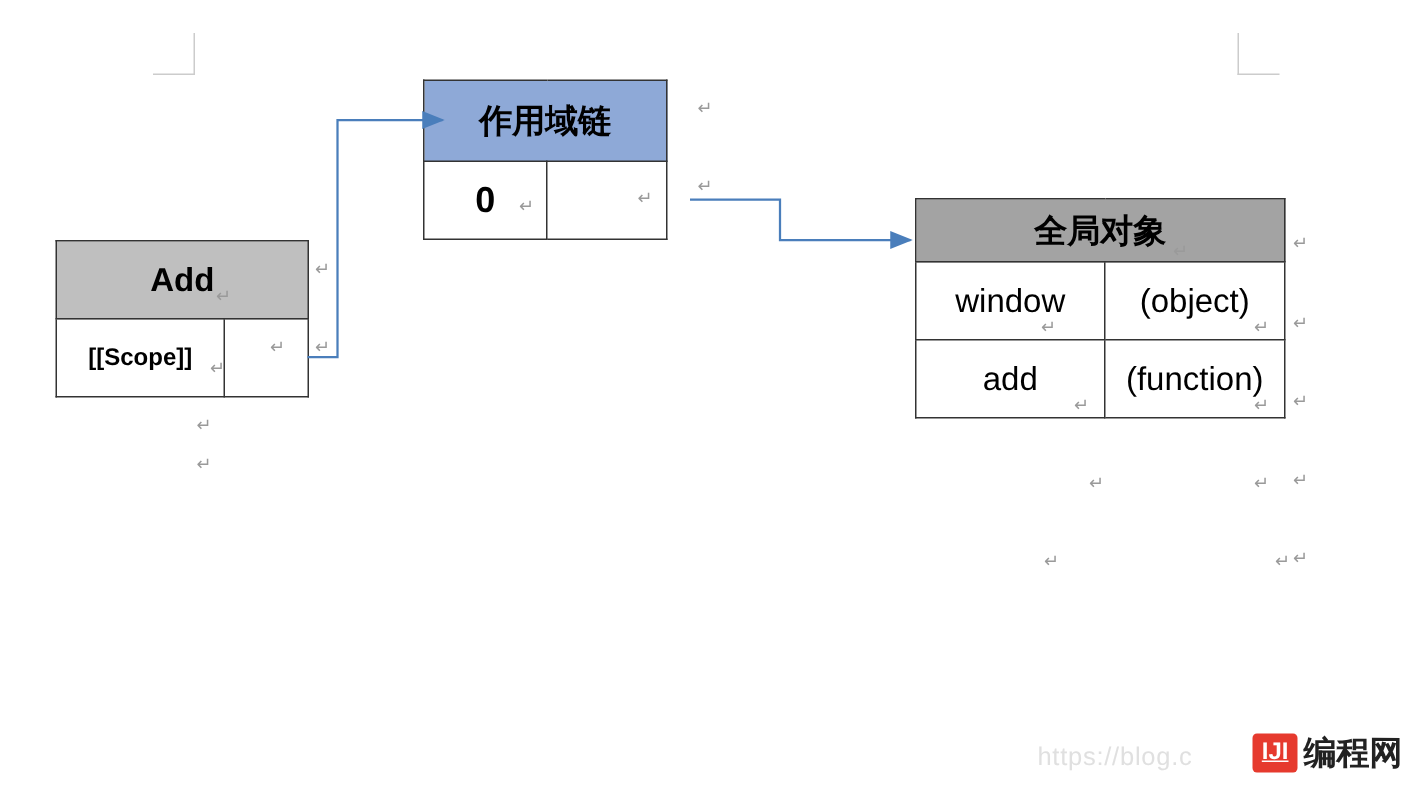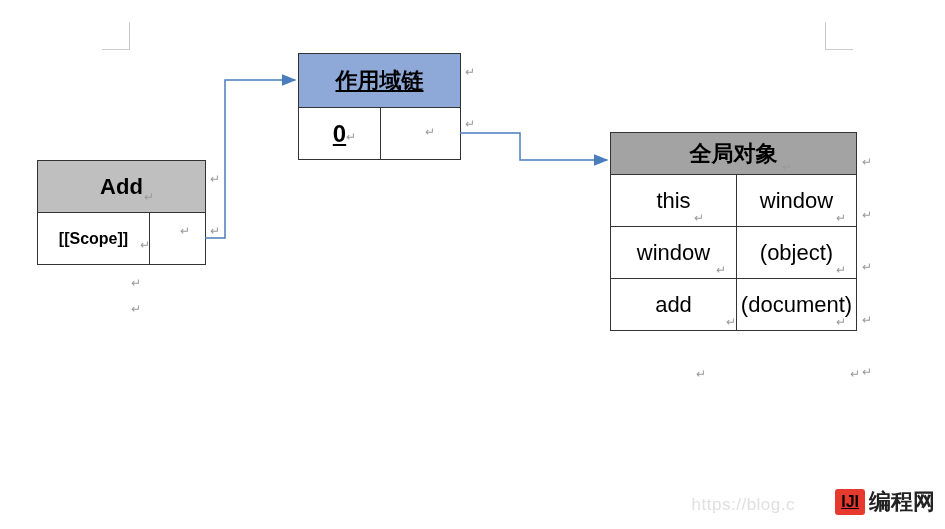--- a/index.html
+++ b/index.html
@@ -43,21 +43,21 @@
       background: #bfbfbf;
       font-weight: bold;
       font-size: 22px;
       width: 168px;
       height: 52px;
     }
     .add-box td { height: 52px; font-size: 16px; }
     .add-box .c1 { width: 112px; font-weight: bold;}
     .add-box .c2 { width: 56px; }
     
-    .scope-box { top: 53px; left: 298px; text-decoration: underline; }
+    .scope-box { top: 53px; left: 282px; }
     .scope-box th {
       background: #8ea9d7;
       font-weight: bold;
       font-size: 22px;
       width: 162px;
       height: 54px;
     }
     .scope-box td { height: 52px; }
     .scope-box .c1 { width: 82px; font-size: 24px; font-weight: bold;}
     .scope-box .c2 { width: 80px; }
@@ -84,21 +84,21 @@
     .footer-logo {
       position: absolute;
       bottom: 12px;
       right: 10px;
       display: flex;
       align-items: center;
       gap: 4px;
     }
     .footer-logo .badge {
       background: #e63a2e;
-      color: #000000;
+      color: #ffffff;
       font-weight: bold;
       font-size: 16px;
       padding: 4px 6px;
       border-radius: 3px;
       font-family: Arial, sans-serif;
       text-decoration: underline;
     }
     .footer-logo .txt {
       font-size: 22px;
       font-weight: bold;
@@ -142,30 +142,26 @@
   </tr>
 </tbody>
   </table>
 
 <table class="tbl global-box">
   <tbody>
       <tr>
         <th colspan="2">全局对象</th>
       </tr>
   <tr>
-    <td class="c1">this</td>
-    <td class="c2">window</td>
-  </tr>
-  <tr>
     <td class="c1">window</td>
     <td class="c2">(object)</td>
   </tr>
   <tr>
     <td class="c1">add</td>
-    <td class="c2">(document)</td>
+    <td class="c2">(function)</td>
   </tr>
 </tbody>
   </table>
 
 <svg class="arrows">
   <defs>
     <marker id="arrowhead" markerWidth="10" markerHeight="8" refX="9" refY="4" orient="auto">
       <polygon points="0 0, 10 4, 0 8" fill="#4a7ebb"></polygon>
     </marker>
   </defs>

